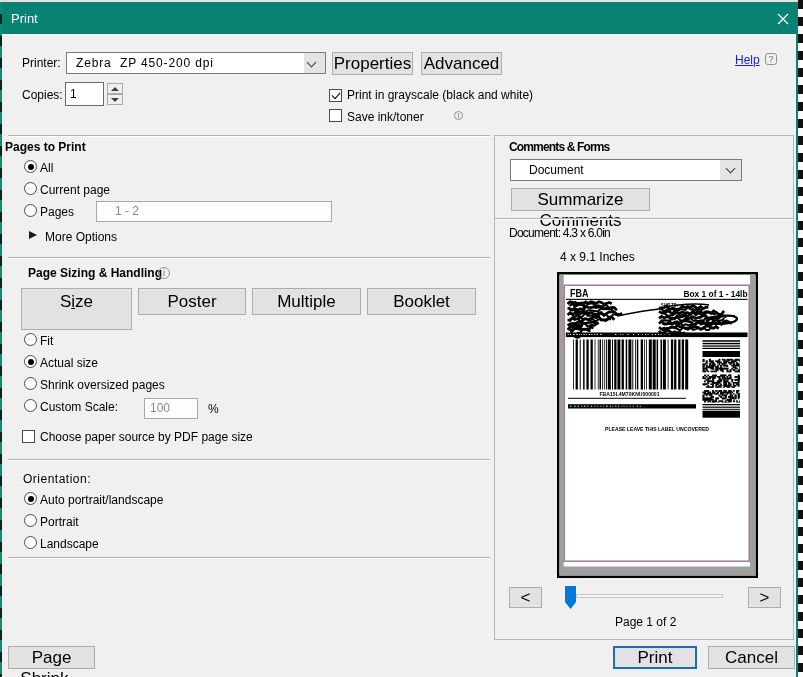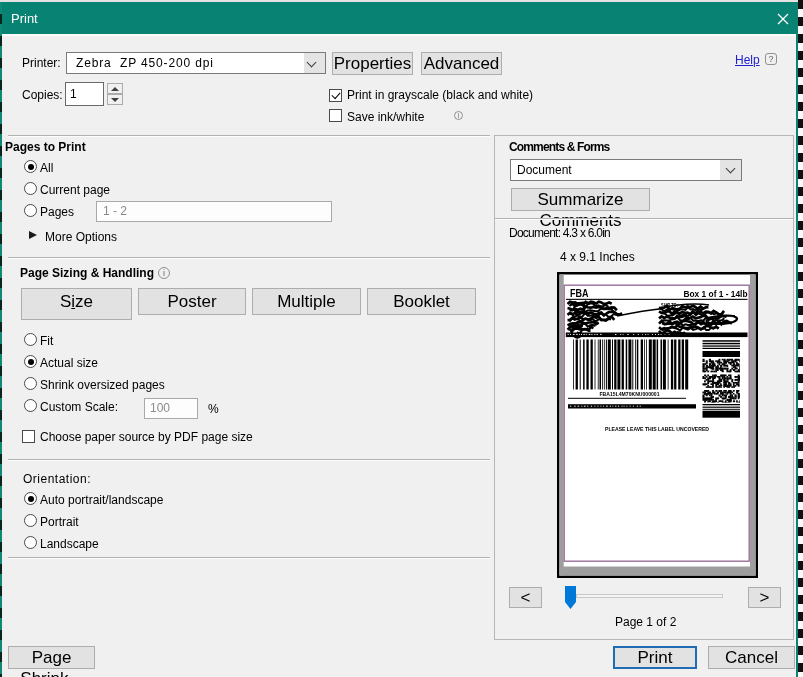--- a/index.html
+++ b/index.html
@@ -3,21 +3,21 @@
 *{margin:0;padding:0;box-sizing:border-box}
 html,body{width:803px;height:677px;background:#f0f0f0;font-family:"Liberation Sans",sans-serif;font-size:12px;color:#000;overflow:hidden;position:relative}
 .ab{position:absolute}
 .btn{position:absolute;background:#e2e2e2;border:1px solid #adadad;text-align:center;font-size:17px;line-height:21px}
 .groove{position:absolute;height:2px;border-top:1px solid #b2b2b2;border-bottom:1px solid #fdfdfd;background:transparent}
 .radio{position:absolute;width:13px;height:13px;border:1px solid #4a4a4a;border-radius:50%;background:#fff}
 .radio.sel::after{content:"";position:absolute;left:2.5px;top:2.5px;width:6px;height:6px;border-radius:50%;background:#000}
 .cb{position:absolute;width:13px;height:13px;border:1px solid #4a4a4a;background:#fff}
 .cb.chk::after{content:"";position:absolute;left:2px;top:2.2px;width:7px;height:4px;border-left:1.6px solid #000;border-bottom:1.6px solid #000;transform:rotate(-48deg)}
 .sel{}
-.combo{position:absolute;background:#fff;border:1px solid #7a7a7a;font-size:12px;line-height:20px;padding-left:6px}
+.combo{position:absolute;background:#fff;border:1px solid #7a7a7a;font-size:12px;line-height:20px;padding-left:18px}
 .chev{position:absolute;width:7px;height:7px;border-right:1.3px solid #3c3c3c;border-bottom:1.3px solid #3c3c3c;transform:rotate(45deg)}
 .info{position:absolute;width:12px;height:12px;border:1px solid #919191;border-radius:50%;font-size:9px;line-height:11px;text-align:center;color:#6a6a6a}
 .lbl{position:absolute;white-space:nowrap}
 </style></head><body>
 
 <div class="ab" style="left:0;top:0;width:803px;height:2px;background:#e5e2e1"></div>
 <div class="ab" style="left:0;top:2px;width:2px;height:675px;background:repeating-linear-gradient(180deg,#0d8a74 0 12px,#08251e 12px 22px)"></div>
 <div class="ab" style="left:2px;top:34px;width:1px;height:643px;background:#f3ecef"></div>
 <div class="ab" style="left:796px;top:2px;width:2px;height:675px;background:#0d8273"></div>
 <div class="ab" style="left:798px;top:0;width:5px;height:677px;background:repeating-linear-gradient(180deg,#0f0f0f 0 9px,#fbfbfb 9px 17px)"></div>
@@ -40,41 +40,41 @@
 <div class="lbl" style="left:22px;top:88px">Copies:</div>
 <div class="combo" style="left:65px;top:82px;width:39px;height:24px;line-height:22px;padding-left:4px;border-color:#6a6a6a">1</div>
 <div class="ab" style="left:107px;top:83px;width:16px;height:11px;background:#f0f0f0;border:1px solid #ababab"></div>
 <div class="ab" style="left:107px;top:94px;width:16px;height:11px;background:#f0f0f0;border:1px solid #ababab"></div>
 <div class="ab" style="left:111px;top:87px;width:0;height:0;border-left:4px solid transparent;border-right:4px solid transparent;border-bottom:4px solid #404040"></div>
 <div class="ab" style="left:111px;top:98px;width:0;height:0;border-left:4px solid transparent;border-right:4px solid transparent;border-top:4px solid #404040"></div>
 
 <div class="cb chk" style="left:329px;top:89px"></div>
 <div class="lbl" style="left:347px;top:88px">Print in grayscale (black and white)</div>
 <div class="cb" style="left:329px;top:109px"></div>
-<div class="lbl" style="left:347px;top:110px">Save ink/white</div>
+<div class="lbl" style="left:347px;top:110px">Save ink/toner</div>
 <div class="info" style="left:454px;top:111px;width:9px;height:9px;font-size:7px;line-height:8px">i</div>
 
 <div class="groove" style="left:8px;top:135px;width:482px"></div>
 
 <div class="lbl" style="left:5px;top:140px;font-weight:bold">Pages to Print</div>
 <div class="radio sel" style="left:24px;top:160px"></div>
 <div class="lbl" style="left:40px;top:161px">All</div>
 <div class="radio" style="left:24px;top:182px"></div>
 <div class="lbl" style="left:40px;top:183px">Current page</div>
 <div class="radio" style="left:24px;top:204px"></div>
 <div class="lbl" style="left:40px;top:205px">Pages</div>
 <div class="combo" style="left:96px;top:201px;width:236px;height:21px;line-height:19px;border-color:#a9a9a9;color:#8a8a8a;background:#fdfdfd;">1 - 2</div>
 <div class="ab" style="left:29px;top:231px;width:0;height:0;border-left:8.5px solid #1a1a1a;border-top:4.5px solid transparent;border-bottom:4.5px solid transparent"></div>
 <div class="lbl" style="left:45px;top:230px">More Options</div>
 
 <div class="groove" style="left:8px;top:257px;width:482px"></div>
 
-<div class="lbl" style="left:20px;top:266px;font-weight:bold">Page Sizing &amp; Handling</div>
+<div class="lbl" style="left:28px;top:266px;font-weight:bold">Page Sizing &amp; Handling</div>
 <div class="info" style="left:158px;top:267px">i</div>
-<div class="btn" style="left:21px;top:288px;width:111px;height:32px;line-height:25px">S<span style="text-decoration:underline">i</span>ze</div>
+<div class="btn" style="left:21px;top:288px;width:111px;height:42px;line-height:25px">S<span style="text-decoration:underline">i</span>ze</div>
 <div class="btn" style="left:138px;top:288px;width:108px;height:27px;line-height:25px">Poster</div>
 <div class="btn" style="left:252px;top:288px;width:109px;height:27px;line-height:25px">Multiple</div>
 <div class="btn" style="left:367px;top:288px;width:109px;height:27px;line-height:25px">Booklet</div>
 
 <div class="radio" style="left:24px;top:333px"></div>
 <div class="lbl" style="left:40px;top:334px">Fit</div>
 <div class="radio sel" style="left:24px;top:355px"></div>
 <div class="lbl" style="left:40px;top:356px">Actual size</div>
 <div class="radio" style="left:24px;top:377px"></div>
 <div class="lbl" style="left:40px;top:378px">Shrink oversized pages</div>

